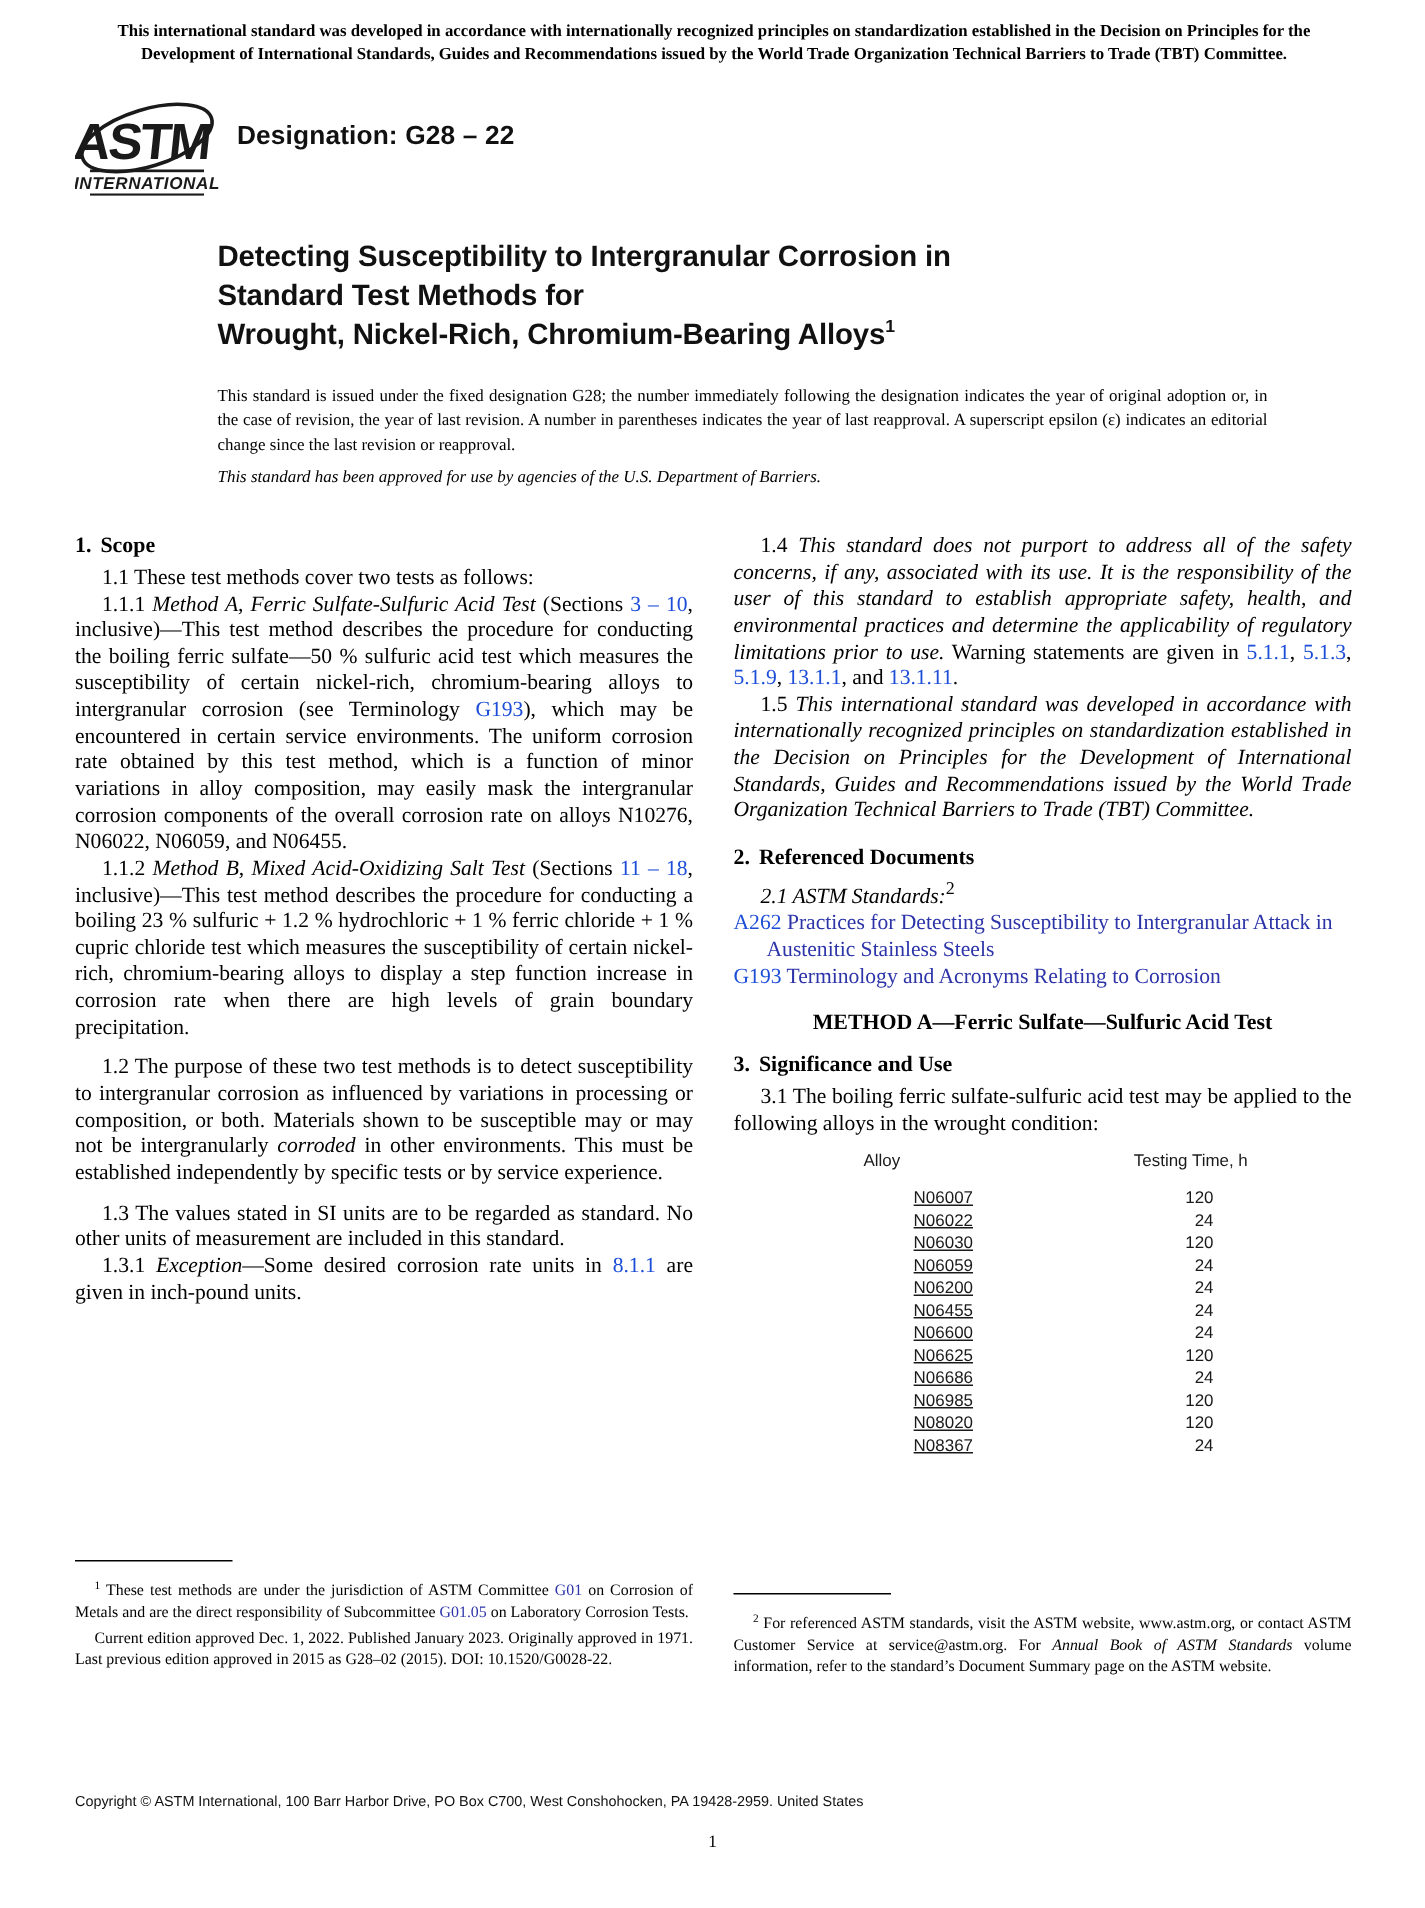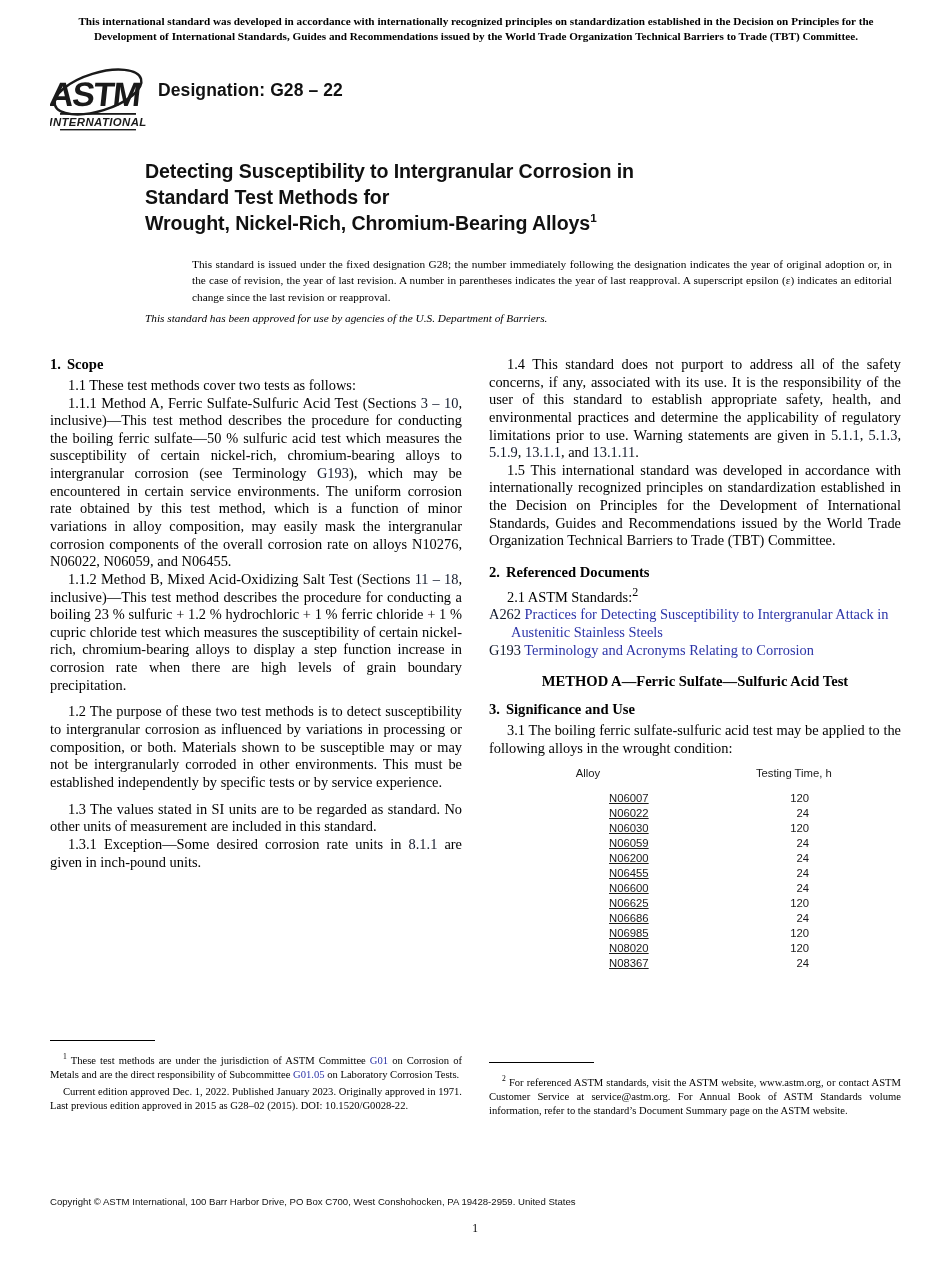--- a/index.html
+++ b/index.html
@@ -87,21 +87,20 @@
 
   
   .issued {
     position: absolute;
     left: 145px;
     top: 256px;
     width: 700px;
     font-size: 11.3px;
     line-height: 1.45;
     text-align: justify;
-    margin-left: 47px;
   }
   .dod {
     position: absolute;
     left: 145px;
     top: 310px;
     width: 700px;
     font-size: 11.3px;
     font-style: italic;
     line-height: 1.45;
   }
@@ -131,22 +130,22 @@
   p.para {
     margin: 0;
     padding: 0;
     text-indent: 18px;
     text-align: justify;
     -webkit-hyphens: none;
     hyphens: none;
   }
   p.gap { margin-top: 9px; }
 
-  .it { }
-  .lnk-red { color: #0f172a; }
+  .it { font-style: italic; }
+  .lnk-red { color: #1d4ed8; }
   .lnk-blue { color: #2c34a8; }
   .std-title { color: #2c34a8; }
 
   .method-head {
     margin: 14px 0 10px 0;
     text-align: center;
     font-weight: bold;
     font-size: 14.6px;
   }
 

